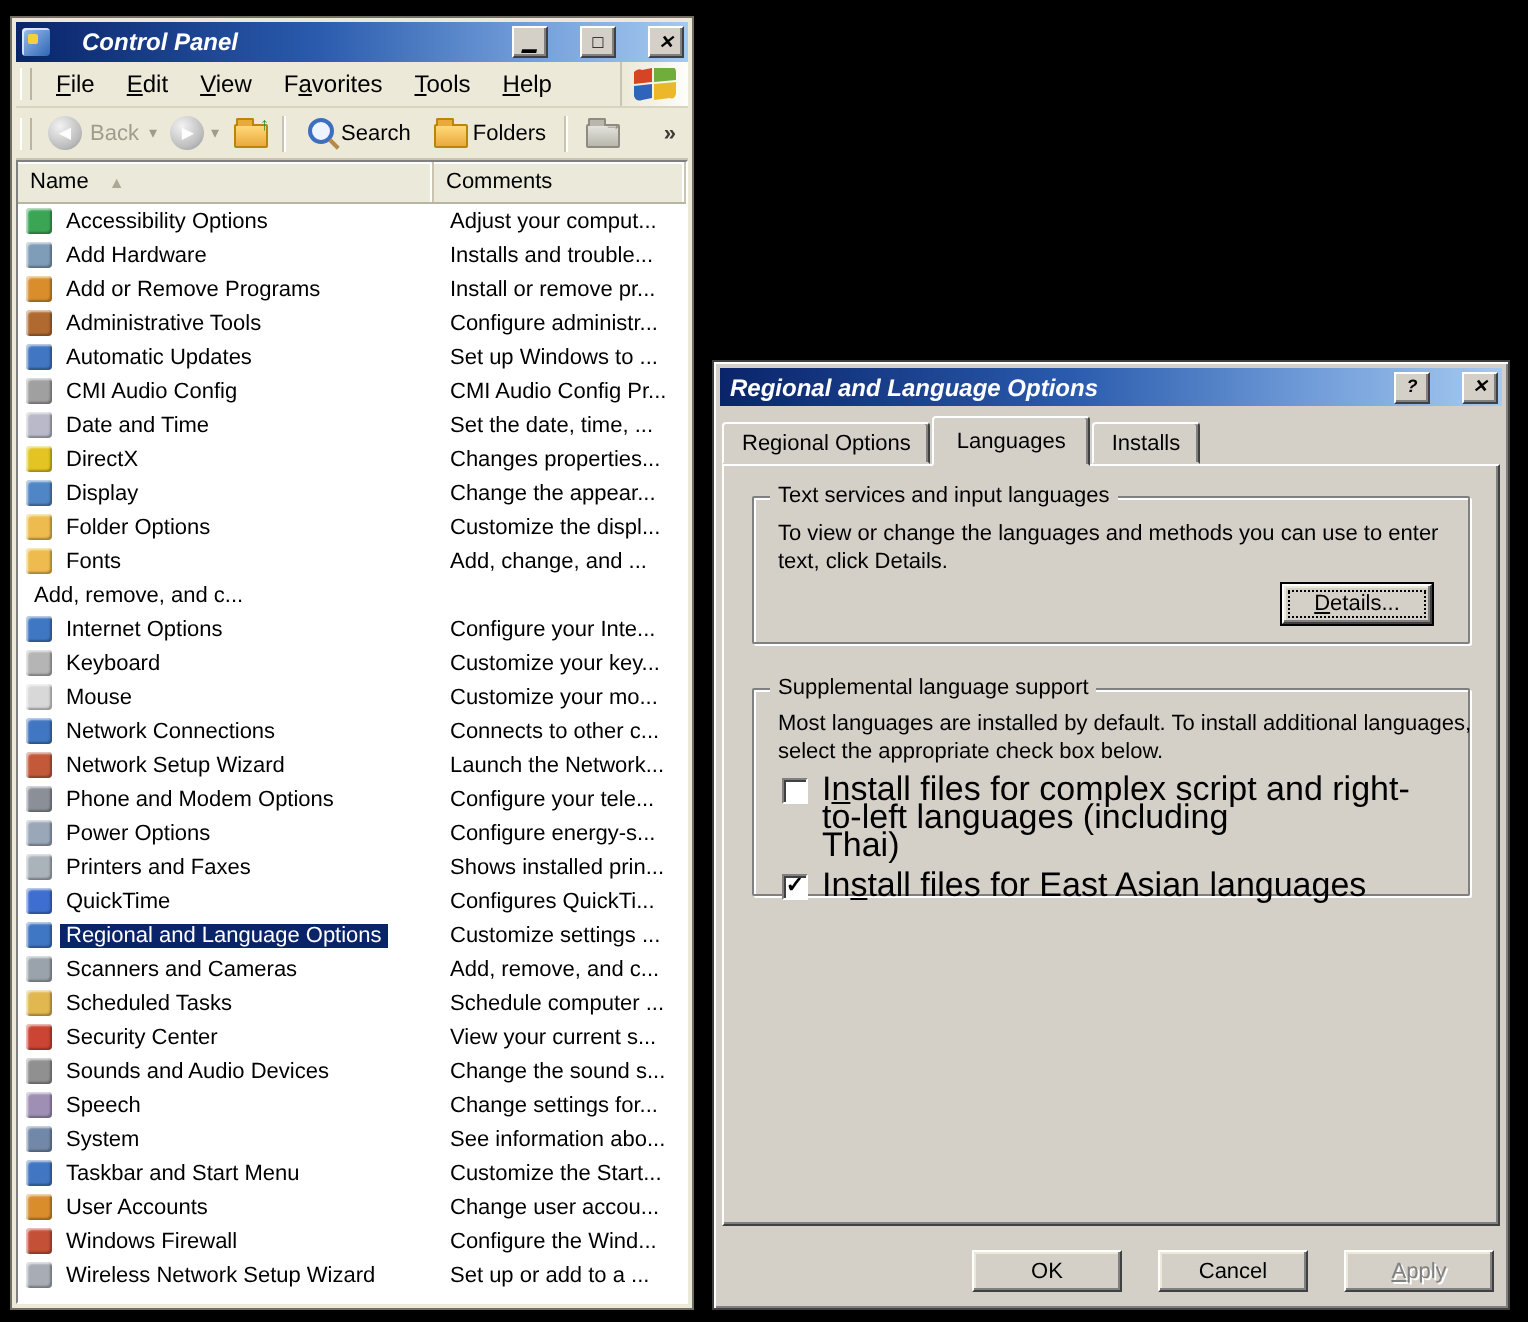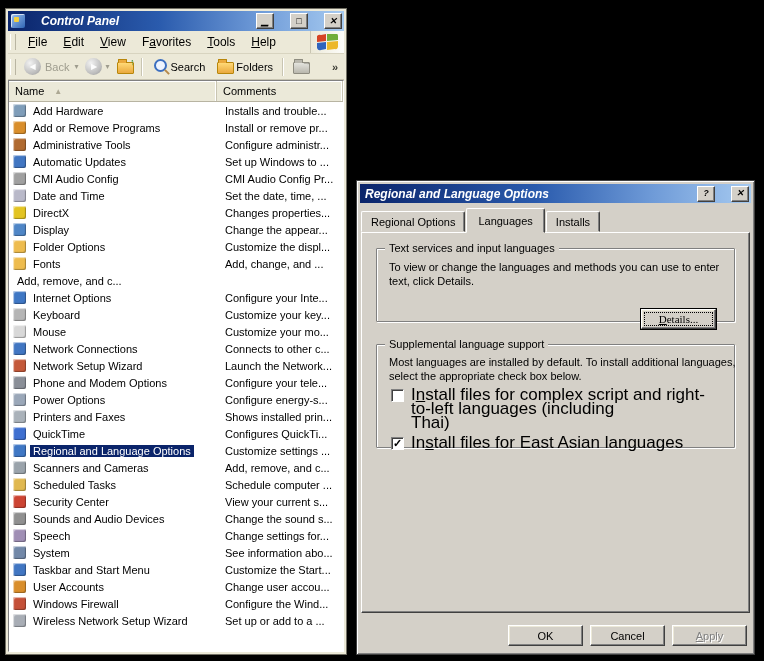--- a/index.html
+++ b/index.html
@@ -95,35 +95,35 @@
   .tab.active{height:23px;padding:0 11px;margin-bottom:-1px;
     box-shadow:inset -1px 0 0 #808080;}
   .pane{flex:1;background:#d4d0c8;border:1px solid;border-color:#fff #404040 #404040 #fff;
     box-shadow:inset -1px -1px 0 #808080;margin:0 1px;position:relative;z-index:1;}
   .group{position:relative;border:1px solid #808080;border-radius:1px;
     box-shadow:1px 1px 0 #fff, inset 1px 1px 0 #fff;margin:0 14px;}
   .group-legend{position:absolute;top:-7px;left:8px;background:#d4d0c8;padding:0 4px;font-size:11px;}
   .g1{margin-top:15px;height:74px;box-sizing:border-box;padding:11px 12px 0;}
   .g2{margin-top:22px;height:104px;box-sizing:border-box;padding:10px 12px 0;}
   .gtext{font-size:11px;line-height:14px;white-space:nowrap;}
-  .btnline{display:flex;justify-content:flex-end;margin-top:21px;margin-right:6px;font-family:Liberation Serif, serif;}
+  .btnline{display:flex;justify-content:flex-end;margin-top:4px;margin-right:6px;}
   .btn{width:75px;height:20px;background:#d4d0c8;border:1px solid;
     border-color:#fff #404040 #404040 #fff;box-shadow:inset -1px -1px 0 #808080,inset 1px 1px 0 #ece9d8;
     display:flex;align-items:center;justify-content:center;font-size:11px;color:#000;box-sizing:border-box;}
   .btn.default{outline:1px solid #000;position:relative;}
   .btn.default::after{content:"";position:absolute;inset:2px;border:1px dotted #000;}
   .btn.disabled{color:#808080;text-shadow:1px 1px 0 #fff;}
   .cb-row{display:flex;margin-top:5px;margin-left:2px;}
   .cb-row2{margin-top:6px;}
   .checkbox{width:13px;height:13px;background:#fff;flex:0 0 auto;box-sizing:border-box;
     border:1px solid;border-color:#808080 #fff #fff #808080;box-shadow:inset 1px 1px 0 #404040;
     display:flex;align-items:center;justify-content:center;margin-right:7px;margin-top:1px;}
   .checkmark{font-size:11px;font-weight:bold;line-height:1;color:#000;margin-top:-1px;}
   .cb-label{font-size:17px;line-height:14px;}
-  .dlg-btnrow{display:flex;justify-content:flex-end;align-items:center;gap:7px;
+  .dlg-btnrow{display:flex;justify-content:flex-end;align-items:center;gap:18px;
     margin:12px 4px 5px 0;height:21px;flex:0 0 auto;}
   .dlg-btnrow .btn{height:21px;}
   u{text-decoration:underline;}
   
   .arrow-overlay{position:absolute;left:0;top:0;width:764px;height:661px;pointer-events:none;}
   .note{position:absolute;left:467px;top:521px;color:#e01000;font-weight:bold;
     font-size:21px;line-height:23px;white-space:nowrap;}
 </style>
 </head>
 <body>
@@ -196,20 +196,27 @@
         <span>Name</span>
         <span class="sort-arrow">▲</span>
       </div>
       <div class="hdr-cell hdr-comments">
         <span>Comments</span>
       </div>
     </div>
     <div class="lv-body">
         <div class="lv-row">
           <div class="lv-name">
+            <span class="lv-icon" style="background-color: rgb(58, 166, 85);"></span>
+            <span class="lv-label">Accessibility Options</span>
+          </div>
+          <div class="lv-comment">Adjust your comput...</div>
+        </div>
+        <div class="lv-row">
+          <div class="lv-name">
             <span class="lv-icon" style="background-color: rgb(127, 157, 185);"></span>
             <span class="lv-label">Add Hardware</span>
           </div>
           <div class="lv-comment">Installs and trouble...</div>
         </div>
         <div class="lv-row">
           <div class="lv-name">
             <span class="lv-icon" style="background-color: rgb(217, 142, 43);"></span>
             <span class="lv-label">Add or Remove Programs</span>
           </div>

